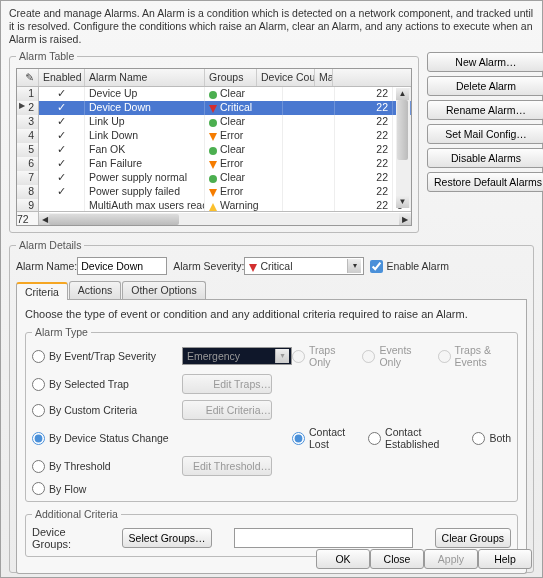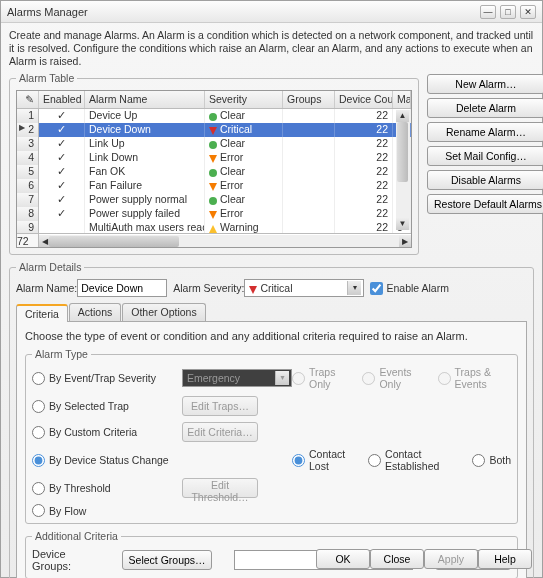--- a/index.html
+++ b/index.html
@@ -220,21 +220,21 @@
   justify-content: space-between;
 }
 .combo .drop {
   width: 14px; height: 14px;
   background: linear-gradient(to bottom, #eee, #ccc);
   border-left: 1px solid #bbb;
   text-align: center;
   font-size: 8px;
   line-height: 14px;
 }
-.combo.disabled { color: #999; background: #404040; }
+.combo.disabled { color: #999; background: #0f172a; }
 
 .tabs { display: flex; border-bottom: 1px solid #aaa; }
 .tab {
   border: 1px solid #aaa;
   border-bottom: none;
   padding: 2px 8px;
   font-size: 10.5px;
   background: linear-gradient(to bottom, #f3f3f3, #e0e0e0);
   margin-right: 1px;
   border-radius: 3px 3px 0 0;
@@ -260,26 +260,27 @@
   grid-template-columns: 150px 110px 1fr;
   row-gap: 6px;
   align-items: center;
   font-size: 10.5px;
 }
 .typegrid .radcell { display: flex; align-items: center; gap: 4px; }
 .typegrid .radcell.disabled { color: #999; }
 .typegrid input[type=radio] { accent-color: #4a90d9; }
 .smallbtn {
   height: 20px;
-  width: 76px;
+  width: 90px;
   border: 1px solid #bbb;
   background: linear-gradient(to bottom, #f6f6f6, #e6e6e6);
   border-radius: 3px;
   font-size: 10.5px;
   color: #999;
+  text-align: right;
 }
 .radrow-inline { display: flex; gap: 14px; align-items: center; }
 
 .additional { display: flex; align-items: center; gap: 22px; }
 .additional input[type=text] {
   flex: 1;
   border: 1px solid #999;
   height: 20px;
   background: #fff;
 }
@@ -291,42 +292,33 @@
   display: flex;
 }
 .footer .btn { width: 54px; }
 input[type=checkbox] { accent-color: #4a90d9; }
 </style>
 </head>
 <body>
 
 <div class="window">
 
-  <div class="titlebar">
-    <span class="title">Alarms Manager</span>
-    <div class="controls">
-      <div class="wbtn">—</div>
-      <div class="wbtn">□</div>
-      <div class="wbtn">✕</div>
-    </div>
-  </div>
 
   <div class="content">
 
     <div class="intro">Create and manage Alarms. An Alarm is a condition which is detected on a network component, and tracked until it is resolved. Configure the conditions which raise an Alarm, clear an Alarm, and any actions to execute when an Alarm is raised.</div>
 
     <div class="toprow">
       <fieldset class="tablewrap">
         <legend>Alarm Table</legend>
         <div class="table">
           <div class="thead">
             <div class="th c-idx">✎</div>
             <div class="th c-en">Enabled</div>
             <div class="th c-name">Alarm Name</div>
-            <div class="th c-sev">Severity</div>
             <div class="th c-grp">Groups</div>
             <div class="th c-dc">Device Count</div>
             <div class="th c-ma">Ma</div>
           </div>
           <div class="tbody" id="tbody">
               <div class="tr">
                 <div class="td c-idx idxcell">1</div>
                 <div class="td c-en"><span class="check">✓</span></div>
                 <div class="td c-name">Device Up</div>
                 <div class="td c-sev"><span class="sev-clear"></span>Clear</div>

